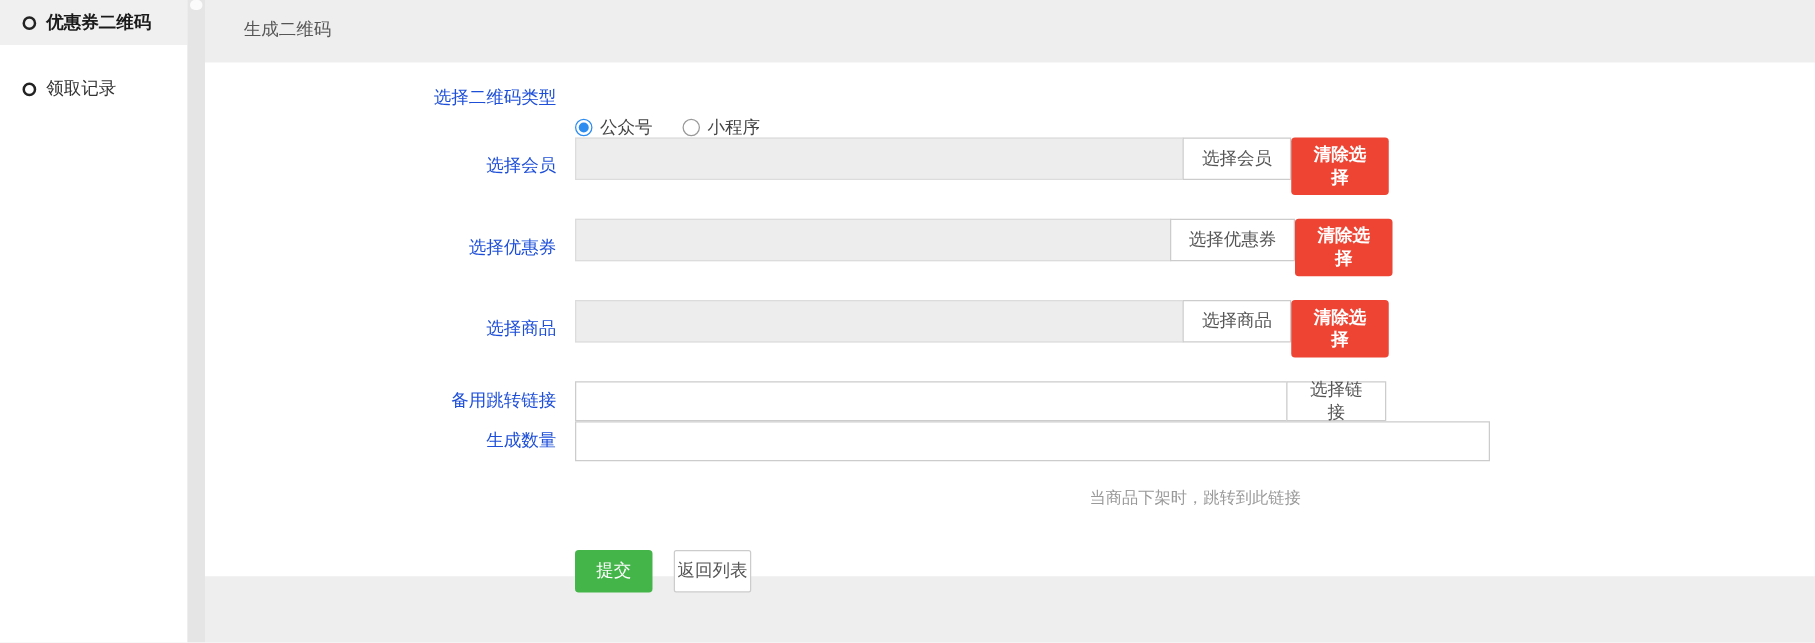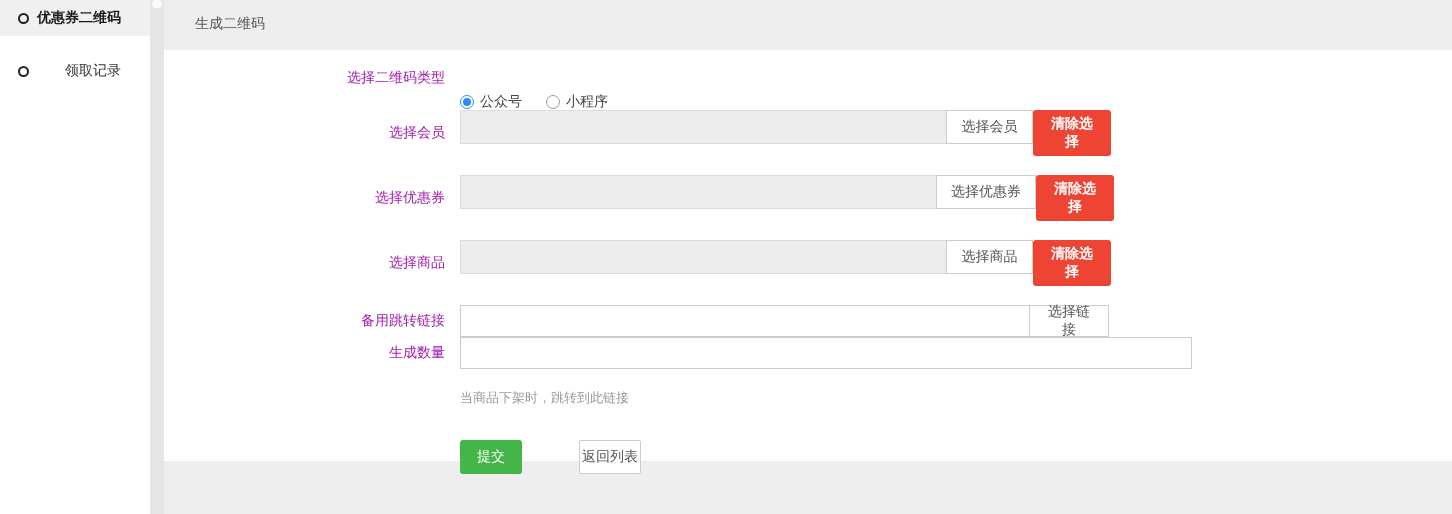--- a/index.html
+++ b/index.html
@@ -20,21 +20,21 @@
     padding-top:0;
   }
   .side-item {
     height:36px; display:flex; align-items:center;
     padding-left:18px; cursor:pointer;
     color:#333;
   }
   .side-item.active {
     background:#f0f0f0; font-weight:bold; color:#1a1a1a;
   }
-  .side-item + .side-item { margin-top:17px;gap:28px; }
+  .side-item + .side-item { margin-top:17px; }
   .circle-icon {
     width:11px; height:11px; border:2px solid #222;
     border-radius:50%; margin-right:8px; flex:0 0 auto;
     display:inline-block;
   }
   .scroll-strip {
     width:14px; flex:0 0 14px; background:#e5e5e5;
     height:514px; position:relative;
   }
   .scroll-thumb {
@@ -49,21 +49,21 @@
   }
   .card {
     background:#ffffff; height:411px; width:100%;
     padding-top:18px;
   }
 
   
   .form-row { display:flex; align-items:center; }
   .form-label {
     flex:0 0 296px; padding-right:15px; text-align:right;
-    color:#a21caf;
+    color:#1d4ed8;
   }
   .row-radio { height:20px; margin-bottom:22px; }
   .row-picker { margin-bottom:19px; }
   .row-quantity { margin-bottom:20px; }
   .control-group { display:flex; align-items:stretch; }
 
   .radio-group { display:flex; align-items:center;margin-top:48px; }
   .radio-opt { display:flex; align-items:center; margin-right:24px; cursor:pointer; }
   .radio-circle {
     width:14px; height:14px; border-radius:50%;
@@ -96,23 +96,23 @@
   .btn-clear {
     height:46px; border:none; background:#ee4433; color:#fff;
     padding:0 12px; border-radius:3px; font-weight:bold;
   }
   .w487 { width:487px; } .w477 { width:477px; }
   .w87  { width:87px;  } .w100 { width:100px; }
   .w78  { width:78px;  } .w732 { width:732px; }
   .w570 { width:570px; } .w80  { width:80px;  }
 
   .hint {
-    margin:8px 0 33px 296px; color:#999; font-size:13px;
-  }
-  .row-actions { margin-left:296px; display:flex; align-items:center;gap:40px; }
+    margin:8px 0 33px 296px; color:#999; font-size:13px;text-align:center;
+  }
+  .row-actions { margin-left:296px; display:flex; align-items:center; }
   .btn-submit {
     height:34px; padding:0 17px; background:#44b549; color:#fff;
     border:none; border-radius:3px;
   }
   .btn-back {
     height:34px; padding:0 2px; margin-left:17px; border-radius:2px;
     background:#fff; border:1px solid #ccc; color:#555;
   }
 </style>
 </head>

